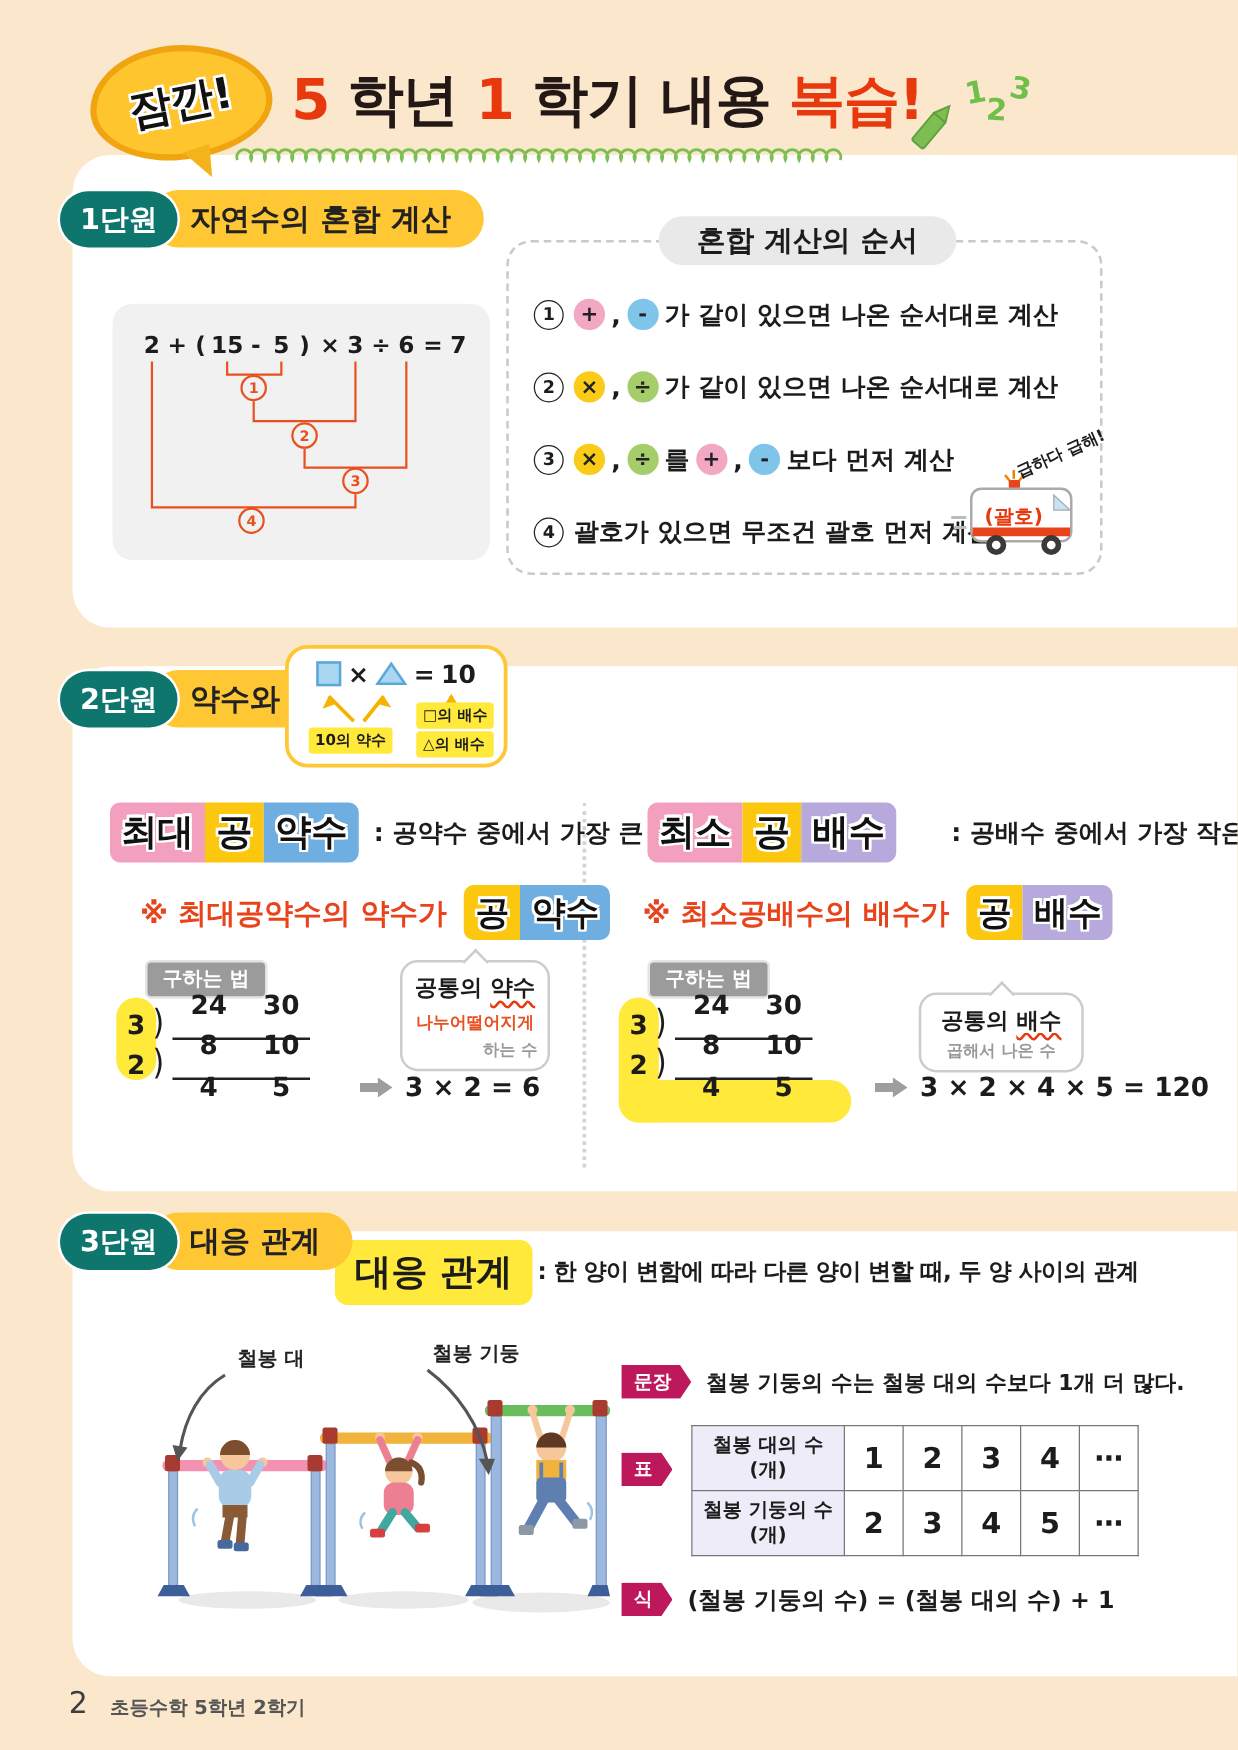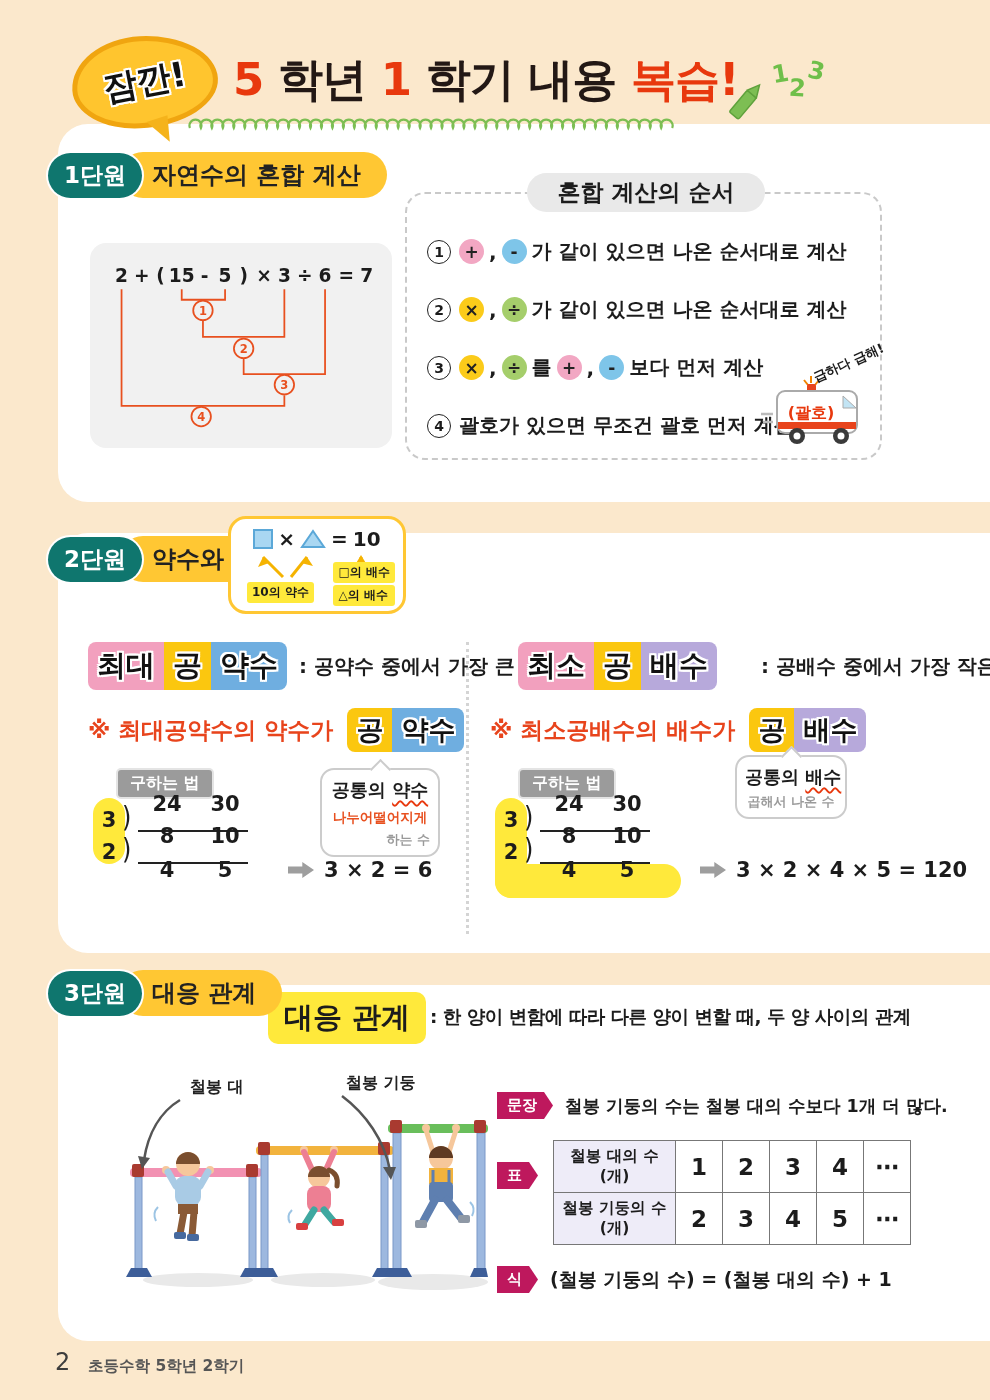--- a/index.html
+++ b/index.html
@@ -95,21 +95,21 @@
   .puzzle span { padding:4px 9px; font-weight:900; color:#111;
     text-shadow:-2px -2px 0 #fff,2px -2px 0 #fff,-2px 2px 0 #fff,2px 2px 0 #fff,0 2px 0 #fff,0 -2px 0 #fff,2px 0 0 #fff,-2px 0 0 #fff; }
   .puzzle span:first-child { border-radius:8px 0 0 8px; }
   .puzzle span:last-child { border-radius:0 8px 8px 0; }
   .pz-big span { font-size:29px; }
   .pz-chip span { font-size:27px; }
   .pz-pink { background:#F2A0BE; } .pz-yellow { background:#FBC70F; }
   .pz-blue { background:#6FAEE0; } .pz-purple { background:#B7A9DB; }
   .definition { font-size:20px; font-weight:700; }
   .note-row { position:absolute; display:flex; align-items:center; gap:14px; white-space:nowrap; }
-  .note { color:#E8441C; font-size:23px; font-weight:800; }
+  .note { color:#E8441C; font-size:23px; font-weight:800;margin-left:24px; }
   .method-tag { position:absolute; background:#9B9B9B; color:#fff; font-size:16px; font-weight:700;
     padding:3px 12px; border-radius:3px; box-shadow:0 0 0 2px #E4E4E4; }
   .ladder { position:absolute; font-weight:800; font-size:21px; }
   .lrow { display:flex; align-items:flex-end; height:32px; position:relative; z-index:1; }
   .ldiv { width:26px; text-align:center; }
   .lparen { width:16px; font-size:24px; font-weight:400; transform:scaleY(1.15); }
   .lnums { display:flex; gap:28px; padding:0 8px 14px 14px; border-bottom:2.5px solid #222; }
   .lnums span { width:30px; text-align:center; }
   .lnums.nob { border-bottom:none; }
   .hl-v { position:absolute; left:-3px; top:-2px; width:32px; height:66px; background:#FFE93B; border-radius:16px; z-index:0; }
@@ -403,21 +403,21 @@
     <span class="lnums nob">
         <span>4</span>
         <span>5</span>
       </span>
   </div>
 </div>
 <div class="result-line" style="left:700px; top:858px;">
   <span class="block-arrow"></span>
   <span>3 × 2 × 4 × 5 = 120</span>
 </div>
-<div class="bubble-note" style="left:735px; top:755px; width:112px;">
+<div class="bubble-note" style="left:735px; top:794px; width:132px;">
   <div class="bn-title"><span>공통의 </span><span class="wavy">배수</span></div>
   <div class="bn-grey">곱해서 나온 수</div>
 </div>
 
 <div class="badge-row" style="left:48px; top:970px;">
   <span class="unit-pill">3단원</span>
   <span class="unit-label">대응 관계</span>
 </div>
 
 <span class="term-hl">대응 관계</span>

